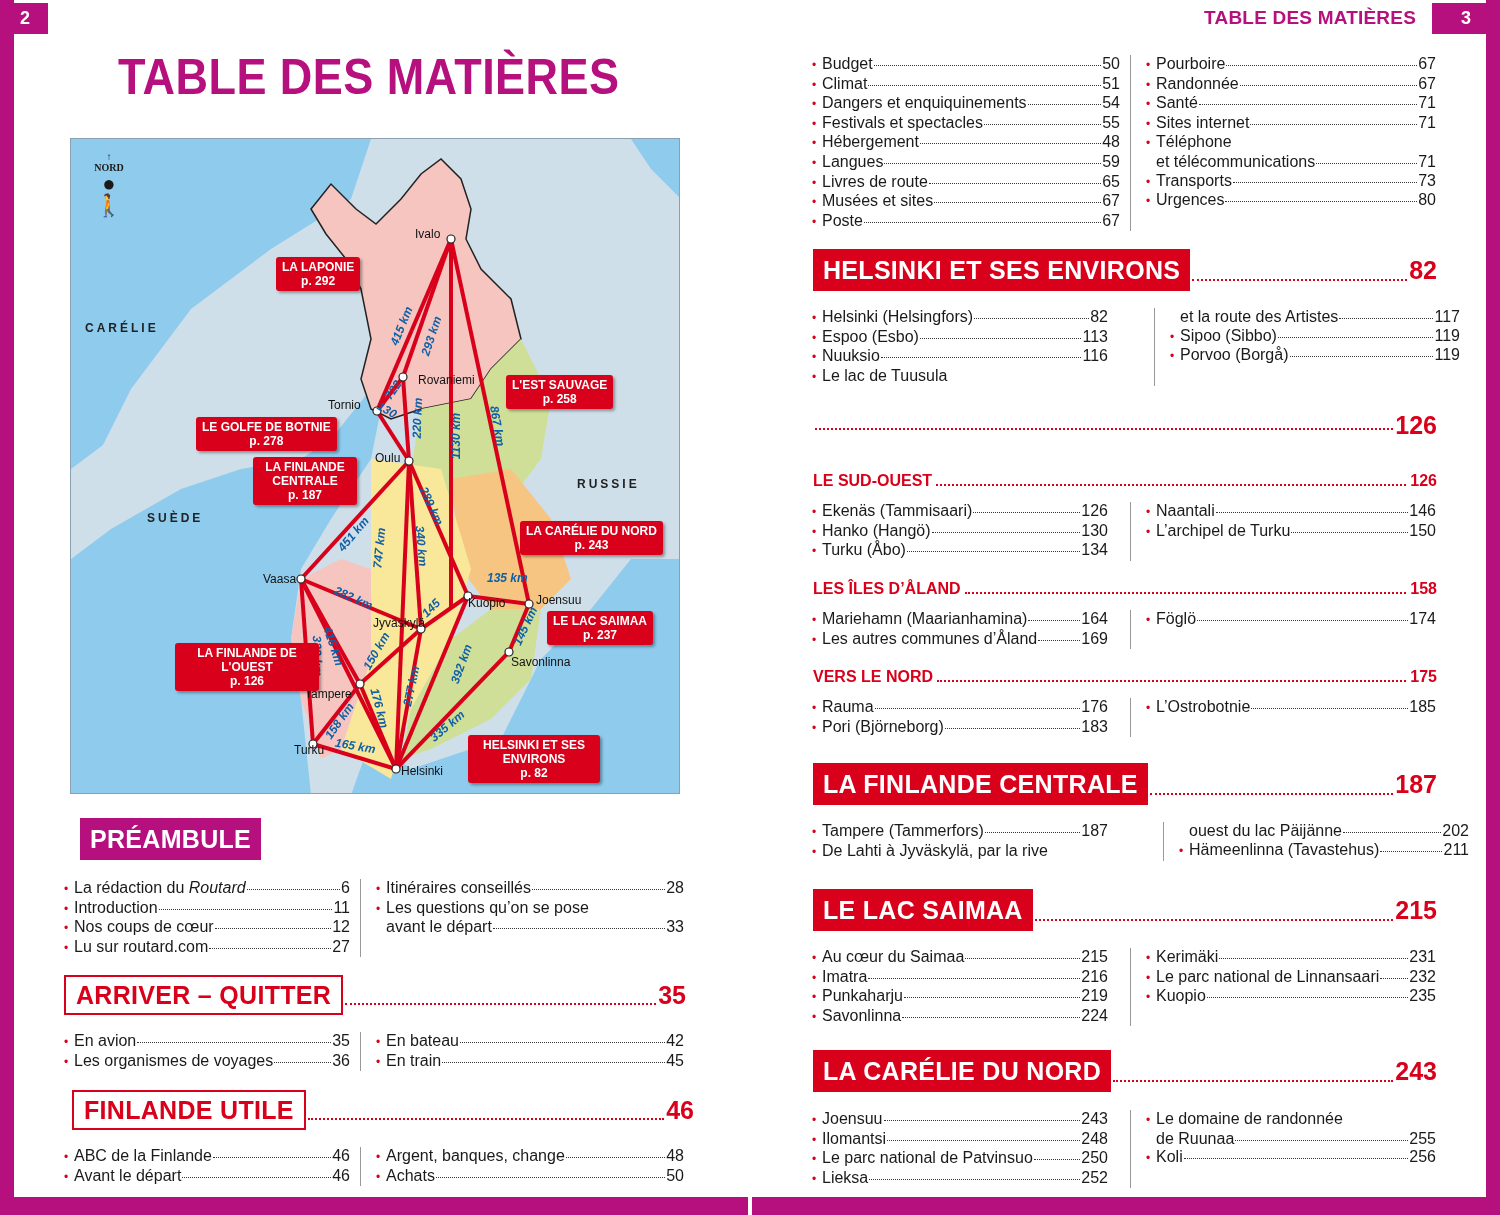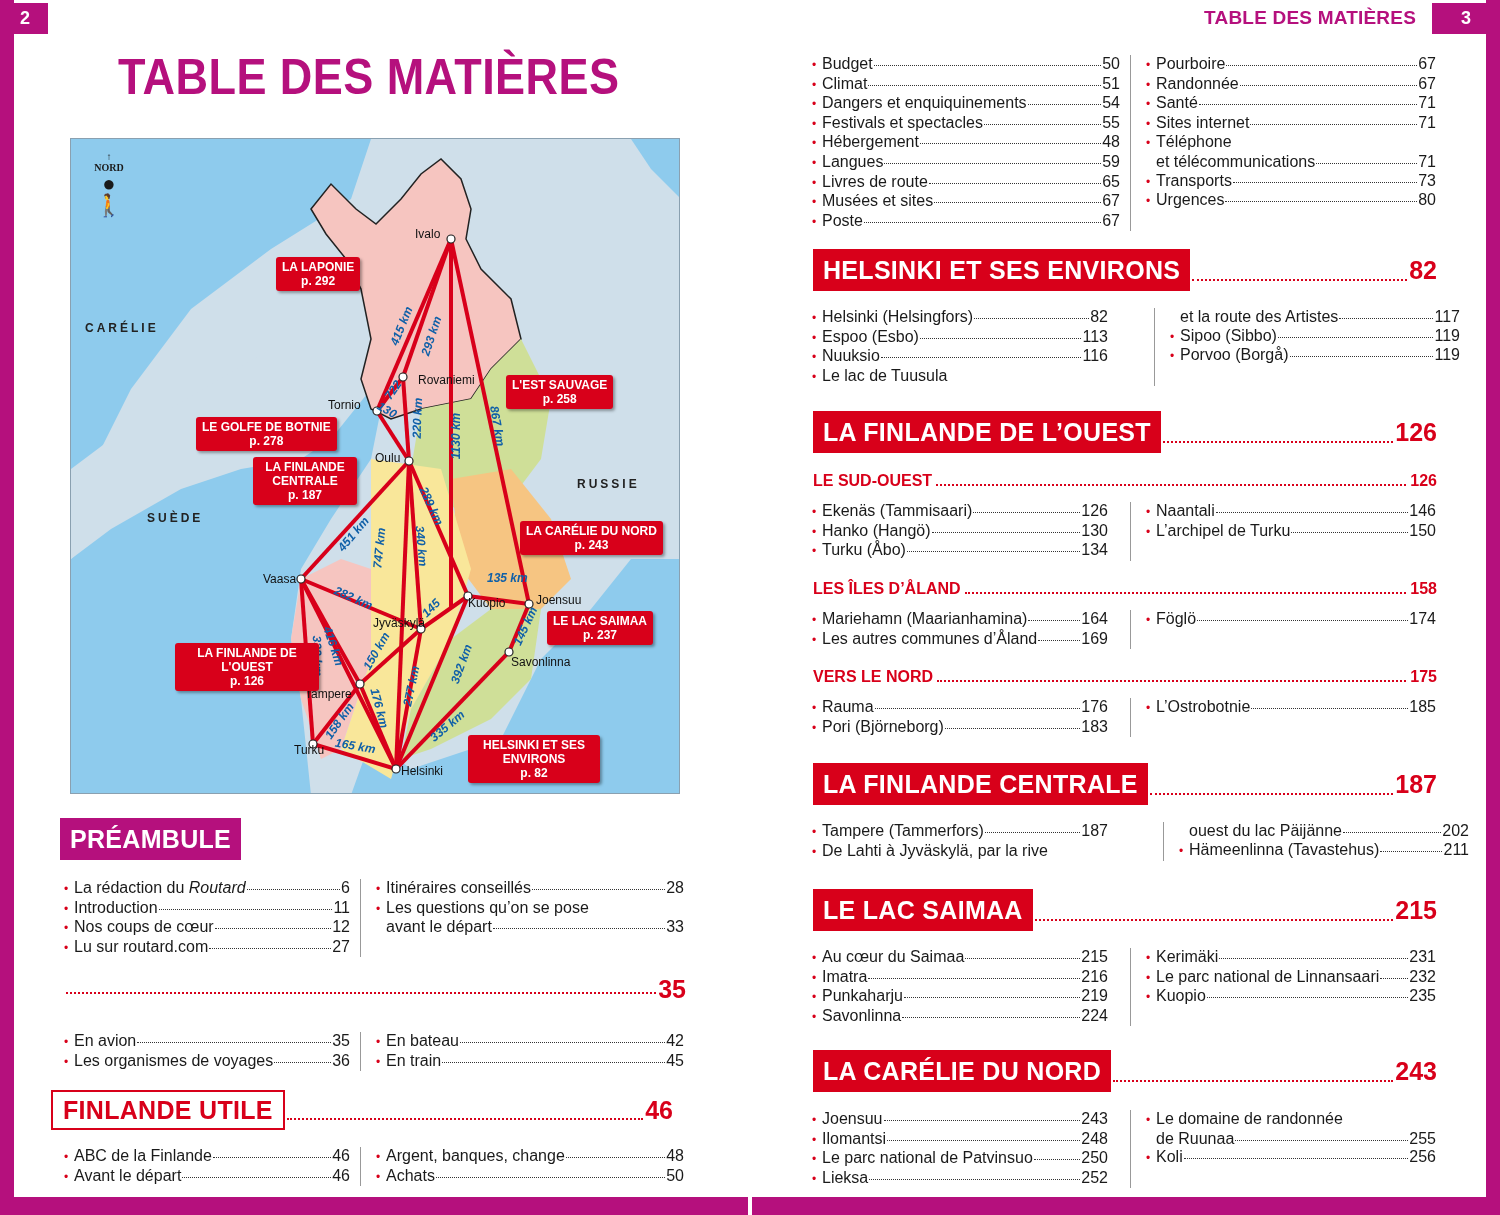--- a/index.html
+++ b/index.html
@@ -207,21 +207,21 @@
   <div class="callout" style="left:104px;top:504px;width:144px;">
       <div>LA FINLANDE DE L'OUEST</div>
       <div>p. 126</div>
     </div>
   <div class="callout" style="left:397px;top:596px;width:132px;">
       <div>HELSINKI ET SES ENVIRONS</div>
       <div>p. 82</div>
     </div>
 </div>
 
-<div class="h-box" style="left:60px;top:818px;">
+<div class="h-box" style="left:80px;top:818px;">
   <div class="h-label h-fill-magenta">PRÉAMBULE</div>
 </div>
 <div class="cols" style="left:64px;top:879px;">
   <div class="col" style="width:296px;padding-right:10px;">
     <div class="item">
         <span class="bullet">•</span>
         <span class="lbl"><span>La rédaction du </span><i>Routard</i></span>
         <span class="ldots"></span>
         <span class="pg">6</span>
       </div>
@@ -258,20 +258,21 @@
     <div class="item">
         <span class="nob"></span>
         <span class="lbl">avant le départ</span>
         <span class="ldots"></span>
         <span class="pg">33</span>
       </div>
   </div>
 </div>
 
 <div class="h-box" style="left:64px;top:975px;width:622px;">
+  <div class="h-label h-outline">ARRIVER – QUITTER</div>
   <div class="h-dots"></div>
   <div class="h-page">35</div>
 </div>
 <div class="cols" style="left:64px;top:1032px;">
   <div class="col" style="width:296px;padding-right:10px;">
     <div class="item">
         <span class="bullet">•</span>
         <span class="lbl">En avion</span>
         <span class="ldots"></span>
         <span class="pg">35</span>
@@ -292,21 +293,21 @@
       </div>
     <div class="item">
         <span class="bullet">•</span>
         <span class="lbl">En train</span>
         <span class="ldots"></span>
         <span class="pg">45</span>
       </div>
   </div>
 </div>
 
-<div class="h-box" style="left:51px;top:1090px;width:622px;align-items:center;">
+<div class="h-box" style="left:72px;top:1090px;width:622px;align-items:center;">
   <div class="h-label h-outline">FINLANDE UTILE</div>
   <div class="h-dots"></div>
   <div class="h-page">46</div>
 </div>
 <div class="cols" style="left:64px;top:1147px;">
   <div class="col" style="width:296px;padding-right:10px;">
     <div class="item">
         <span class="bullet">•</span>
         <span class="lbl">ABC de la Finlande</span>
         <span class="ldots"></span>
@@ -488,21 +489,20 @@
     <div class="item">
         <span class="bullet">•</span>
         <span class="lbl">Porvoo (Borgå)</span>
         <span class="ldots"></span>
         <span class="pg">119</span>
       </div>
   </div>
 </div>
 
 <div class="h-box" style="left:813px;top:411px;width:624px;">
-  <div class="h-label h-fill-red">LA FINLANDE DE L’OUEST</div>
   <div class="h-dots"></div>
   <div class="h-page">126</div>
 </div>
 
 <div class="sub-h" style="left:813px;top:472px;width:624px;">
   <span>LE SUD-OUEST</span>
     <span class="dots"></span>
     <span>126</span>
 </div>
 <div class="cols" style="left:812px;top:502px;">

